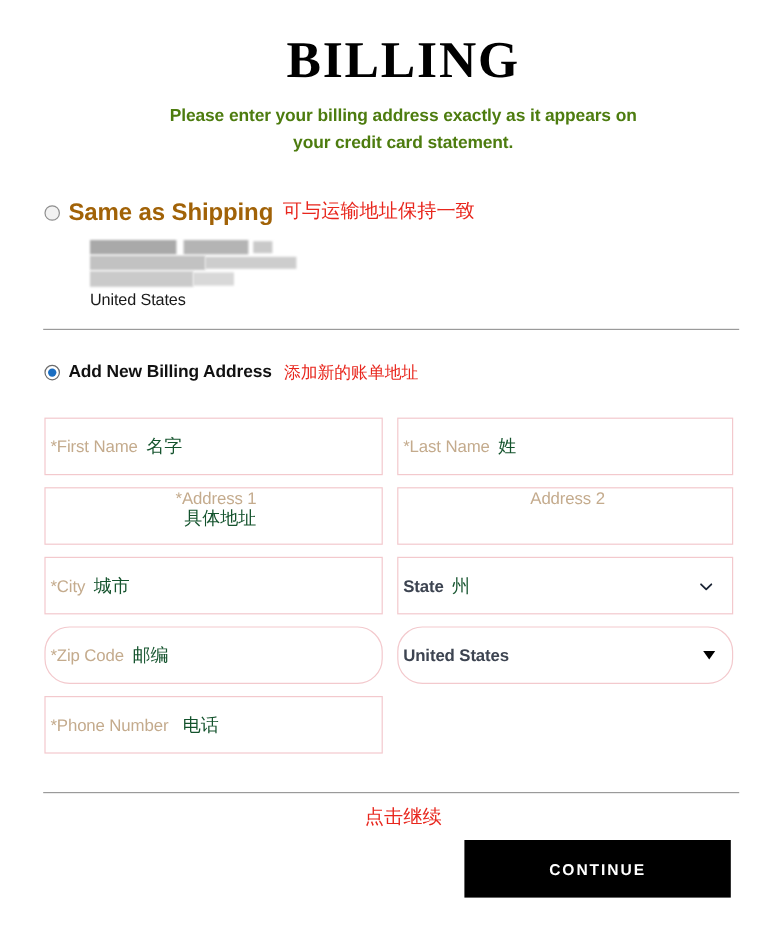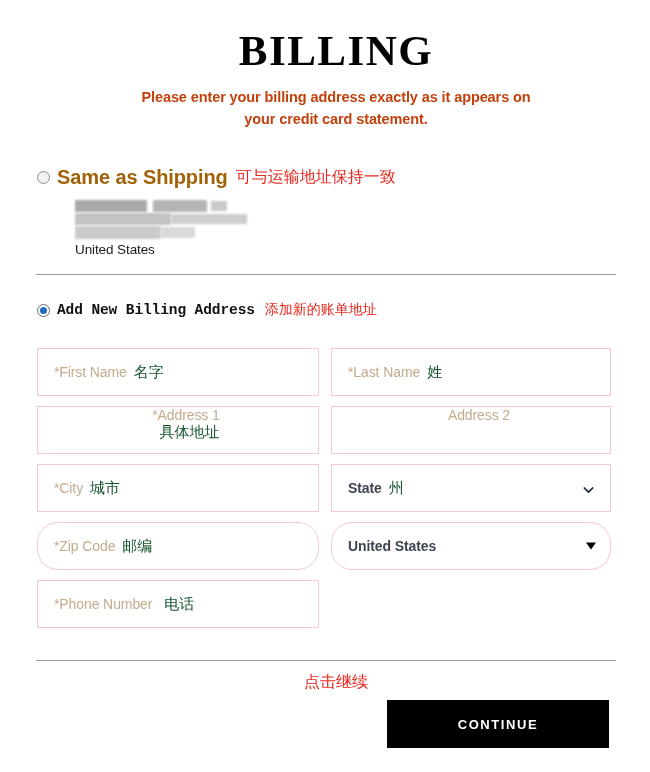--- a/index.html
+++ b/index.html
@@ -32,35 +32,35 @@
     letter-spacing: 1.5px;
     color: #000000;
     margin: 0;
     padding-top: 28px;
     line-height: 1.05;
   }
   .subtitle {
     text-align: center;
     font-size: 14.5px;
     font-weight: bold;
-    color: #c2410c;
+    color: #4d7c0f;
     line-height: 1.5;
     margin: 14px auto 0 auto;
     width: 420px;
     letter-spacing: -0.1px;
   }
 
   
   .option-block {
     position: absolute;
     left: 26px;
     width: 580px;
   }
   #same-as-shipping-block { top: 168px; }
-  #add-new-block { top: 301px; font-family: Liberation Mono, monospace; }
+  #add-new-block { top: 301px; }
 
   .radio-row {
     display: flex;
     align-items: center;
     height: 18px;
   }
   .radio {
     width: 13px;
     height: 13px;
     border-radius: 50%;
@@ -152,21 +152,21 @@
     width: 580px;
   }
   .field {
     position: absolute;
     box-sizing: border-box;
     border: 1px solid #f3c9cd;
     background: #ffffff;
     height: 48px;
     display: flex;
     align-items: center;
-    padding-left: 16px;
+    padding-left: 4px;
   }
   .field.left  { left: 0px;   width: 282px; }
   .field.right { left: 294px; width: 280px; }
 
   .ph {
     font-size: 14px;
     color: #c4ab8d;
     letter-spacing: -0.1px;
     white-space: nowrap;
   }

